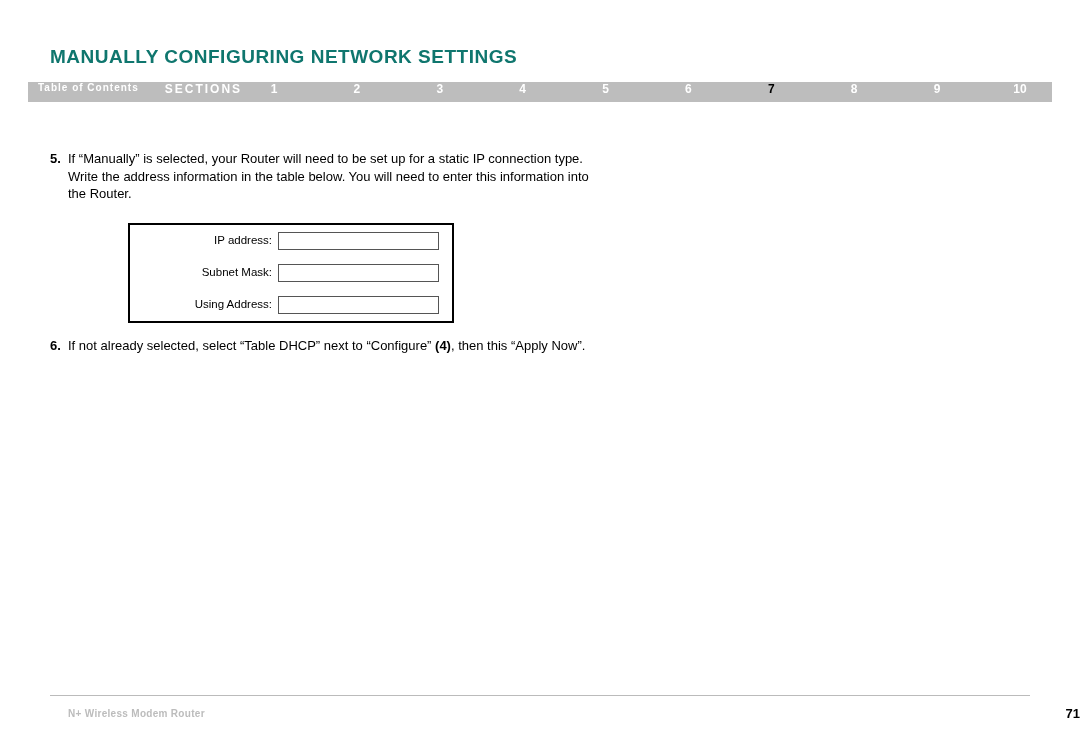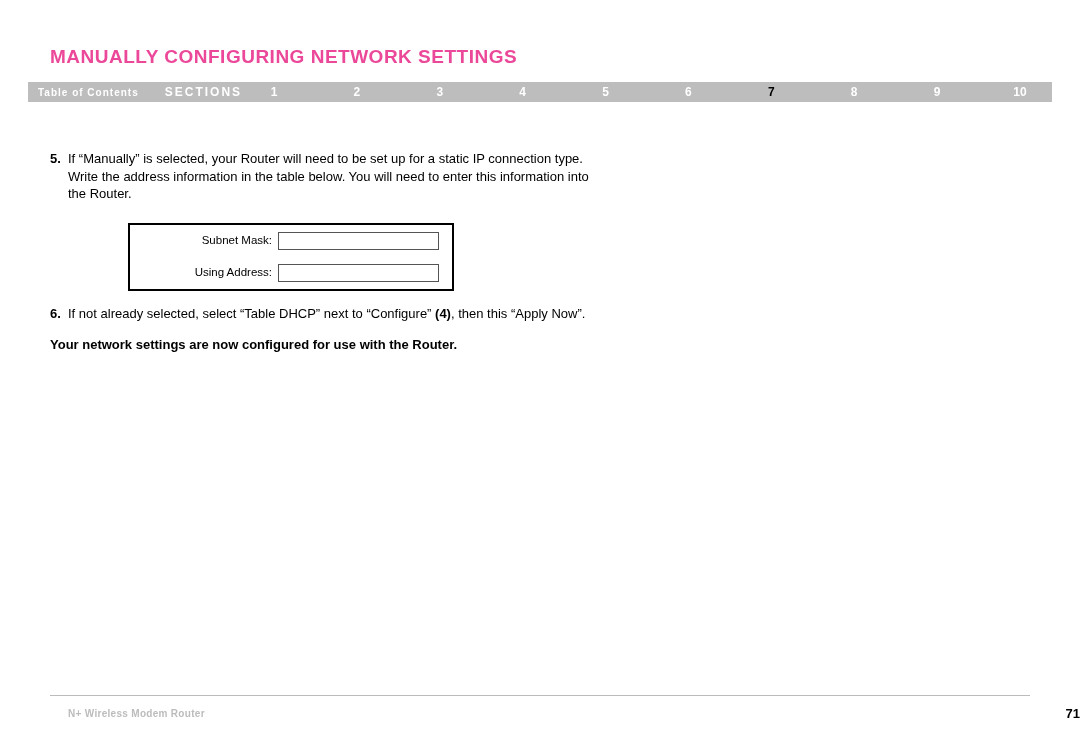--- a/index.html
+++ b/index.html
@@ -18,31 +18,31 @@
     height: 756px;
     box-sizing: border-box;
   }
   .title {
     position: absolute;
     left: 50px;
     top: 46px;
     font-size: 19px;
     font-weight: bold;
     letter-spacing: 0.5px;
-    color: #ec4899;
+    color: #0f766e;
   }
   .navbar {
     position: absolute;
     left: 28px;
     right: 28px;
     top: 82px;
     height: 20px;
     background: #bdbdbd;
     display: flex;
-    align-items: center;
+    align-items: flex-start;
     font-size: 11px;
     font-weight: bold;
     color: #fff;
   }
   .toc {
     padding-left: 10px;
     padding-right: 16px;
     letter-spacing: 1px;
     font-size: 10px;
   }
@@ -166,37 +166,40 @@
 
   <div class="content">
 
     <div class="step">
       <div class="step-num">5.</div>
       <div class="step-body">If “Manually” is selected, your Router will need to be set up for a static IP connection type. Write the address information in the table below. You will need to enter this information into the Router.</div>
     </div>
 
     <div class="form-box">
       <div class="form-row">
+        <div class="lbl">IP address:</div>
+        <div class="field"></div>
+      </div>
+      <div class="form-row">
         <div class="lbl">Subnet Mask:</div>
         <div class="field"></div>
       </div>
       <div class="form-row">
         <div class="lbl">Using Address:</div>
         <div class="field"></div>
       </div>
     </div>
 
     <div class="step">
       <div class="step-num">6.</div>
       <div class="step-body step6-body">
         <span>If not already selected, select “Table DHCP” next to “Configure” </span><span class="inline-bold">(4)</span><span>, then this “Apply Now”.</span>
       </div>
     </div>
 
-    <div class="conclusion">Your network settings are now configured for use with the Router.</div>
 
   </div>
 
   <div class="footer-line"></div>
   <div class="footer-left">N+ Wireless Modem Router</div>
   <div class="footer-page">71</div>
 
 </div>
 
 </body></html>

